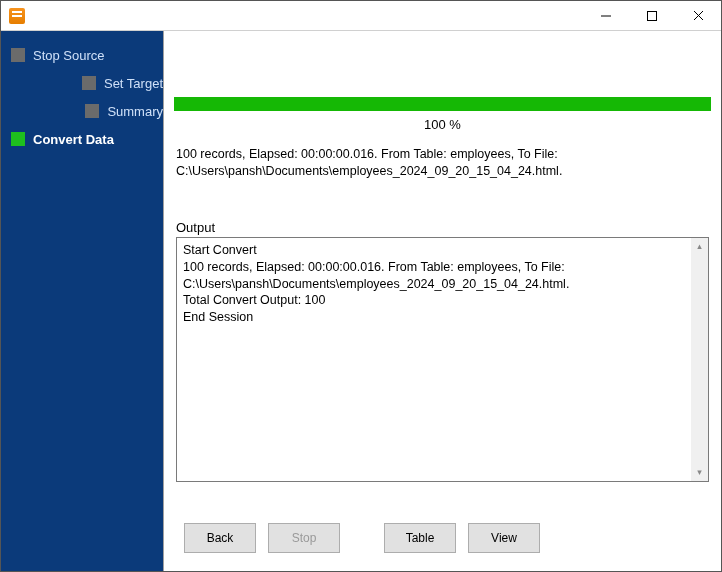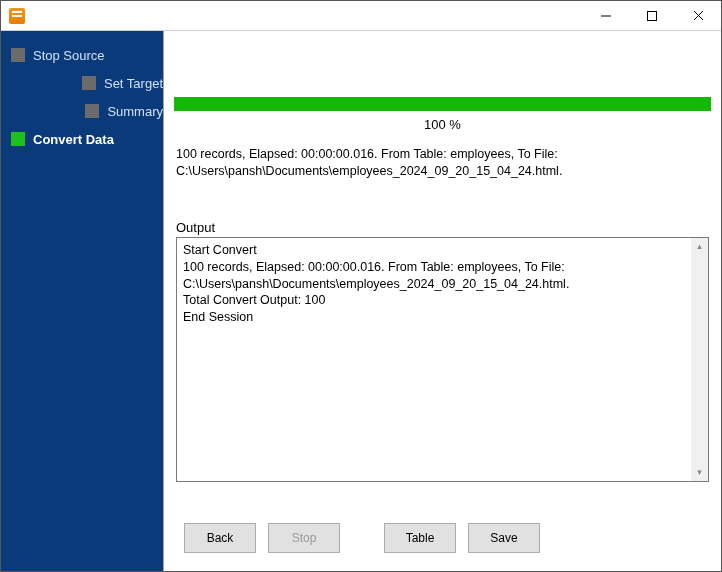--- a/index.html
+++ b/index.html
@@ -252,16 +252,16 @@
         <div class="scroll-arrow">▴</div>
         <div class="scroll-arrow">▾</div>
       </div>
     </div>
 
     <div class="button-row">
       <button class="btn">Back</button>
       <button class="btn" disabled="">Stop</button>
       <div class="spacer-flex"></div>
       <button class="btn">Table</button>
-      <button class="btn">Save</button>
+      <button class="btn">View</button>
     </div>
   </div>
 </div>
 
 </body></html>

